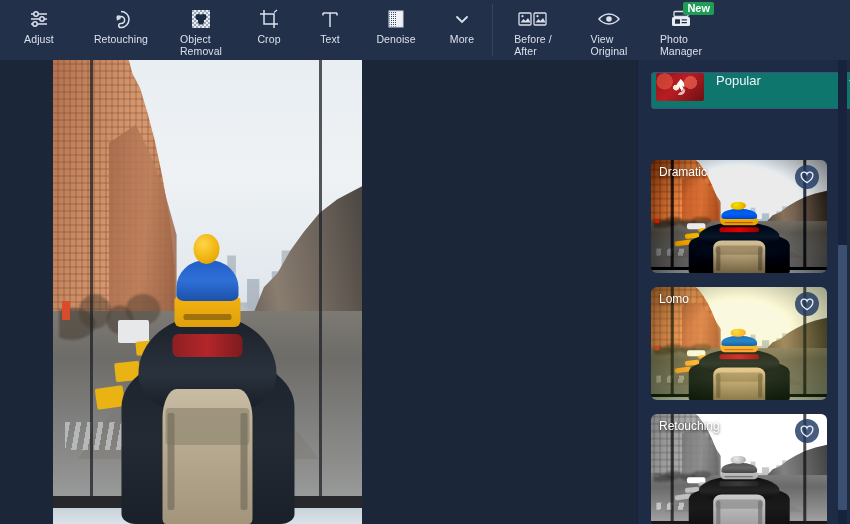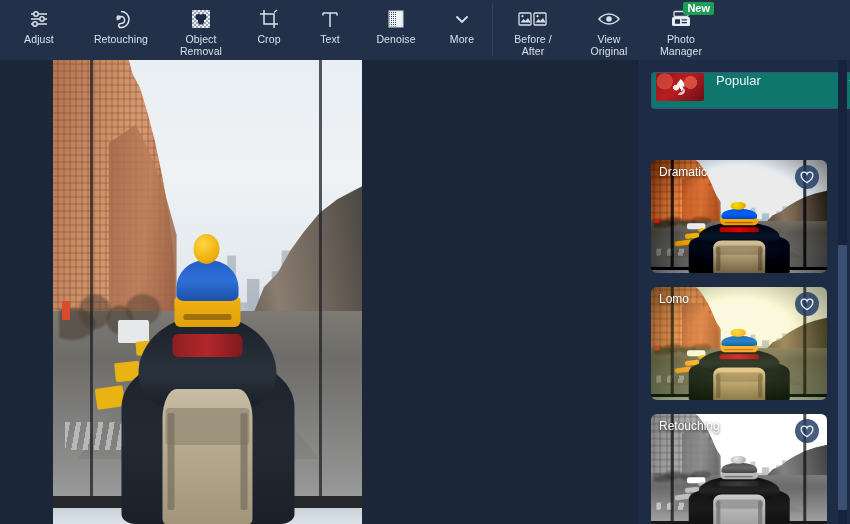--- a/index.html
+++ b/index.html
@@ -27,21 +27,21 @@
     color: #d6dce8;
     cursor: default;
   }
   .tool .ticon {
     height: 24px; width: 30px;
     display: flex; align-items: center; justify-content: center;
     margin-bottom: 3px;
   }
   .tool .tlabel {
     font-size: 10.5px; line-height: 11.5px;
-    text-align: center; color: #dbe1ec;
+    text-align: left; color: #dbe1ec;
     letter-spacing: .1px;
     white-space: pre-line;
   }
   .tool.active { background: #2c3a52; }
   .tool.active .tlabel { color: #ffffff; }
   .tool.active::after {
     content: ""; position: absolute;
     left: 0; right: 0; bottom: 0; height: 3px;
     background: #21c187;
   }

